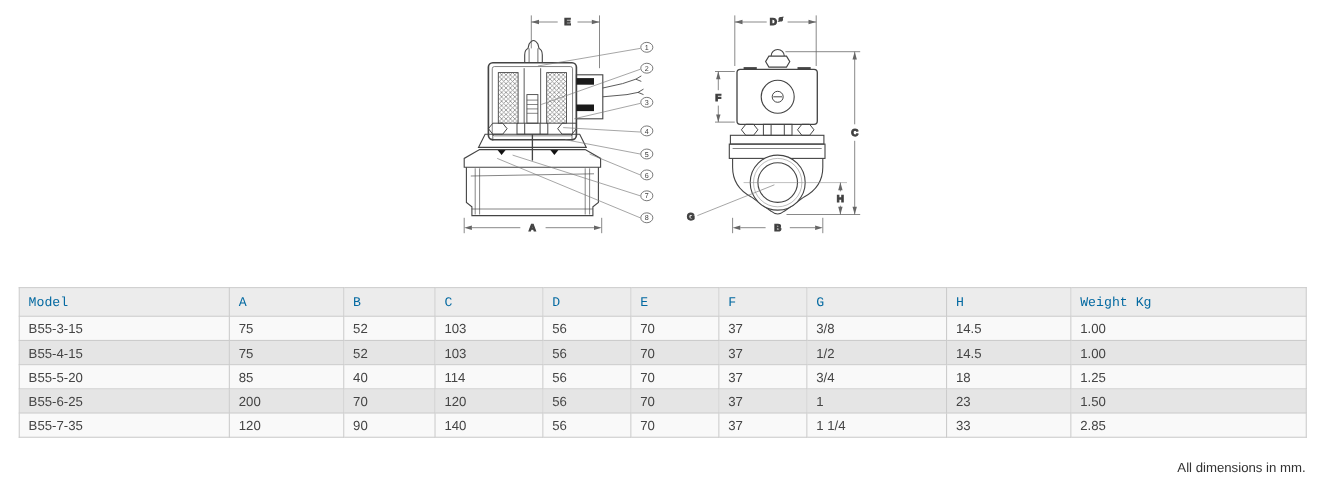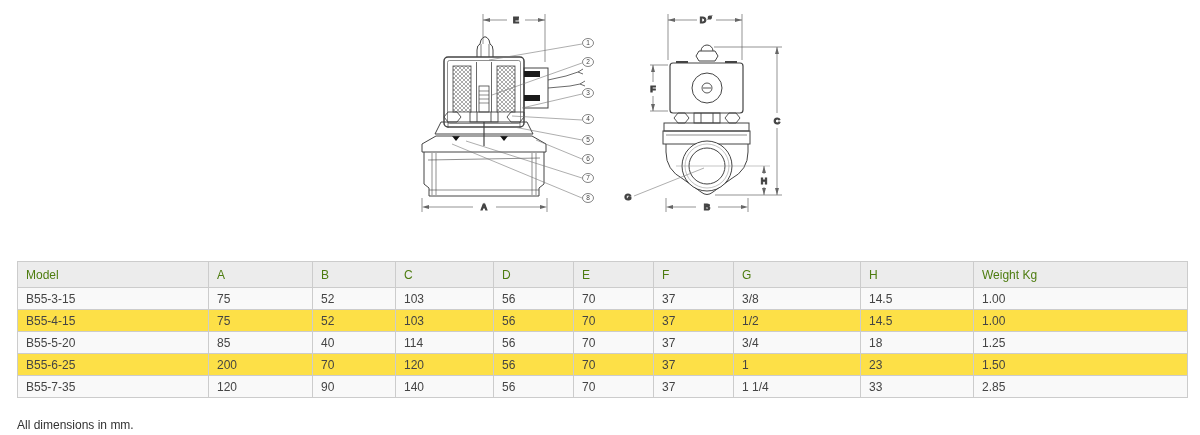--- a/index.html
+++ b/index.html
@@ -3,24 +3,24 @@
 <meta charset="utf-8">
 <style>
   html,body{margin:0;padding:0;background:#fff;}
   .page{position:relative;width:1200px;height:435px;background:#fff;overflow:hidden;
         font-family:"Liberation Sans","DejaVu Sans",sans-serif;}
   .drawing{position:absolute;left:0;top:0;width:1200px;height:240px;}
   .tbl-wrap{position:absolute;left:17px;top:261px;width:1170px;}
   table.dims{border-collapse:collapse;table-layout:fixed;width:1170px;font-size:12px;color:#444;}
   table.dims th,table.dims td{border:1px solid #ccc;padding:0 0 0 8px;text-align:left;
         font-weight:normal;white-space:nowrap;overflow:hidden;}
-  table.dims th{background:#ececec;height:25px;color:#4d7c0f;}
-  table.dims td{height:21px;background:#fde047;}
+  table.dims th{background:#ececec;height:25px;color:#0369a1;font-family:Liberation Mono, monospace;}
+  table.dims td{height:21px;background:#e5e5e5;}
   table.dims tr.alt td{background:#f9f9f9;margin-top:10px;}
-  .note{position:absolute;left:17px;top:418px;width:1170px;text-align:left;
+  .note{position:absolute;left:17px;top:418px;width:1170px;text-align:right;
         font-size:12px;color:#333;}
   svg text{font-family:"Liberation Sans","DejaVu Sans",sans-serif;}
   .dimlbl{font-size:9px;font-weight:bold;fill:#333;}
   .suplbl{font-size:6px;font-weight:bold;fill:#333;}
   .co-num{font-size:6.5px;fill:#444;}
 </style>
 </head>
 <body>
 
 <div class="page">

